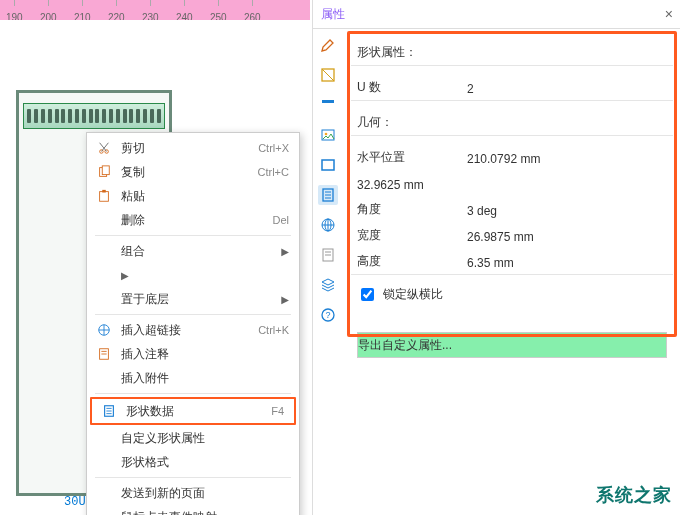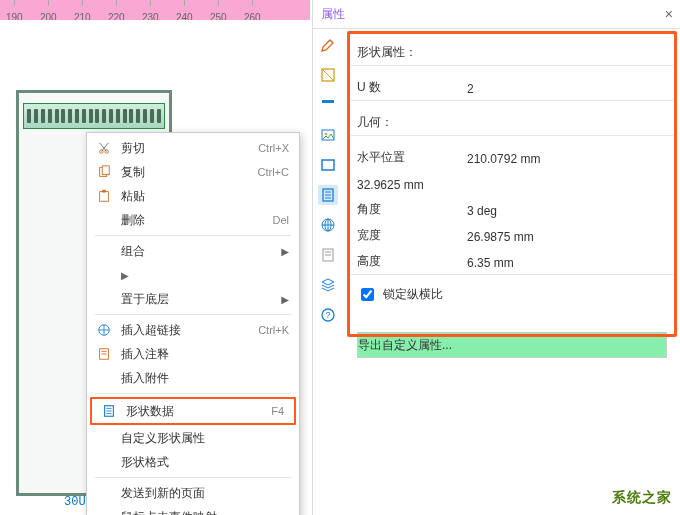--- a/index.html
+++ b/index.html
@@ -32,21 +32,21 @@
 .tabstrip .ti.active{background:#d6e9f8}
 .props{flex:1;padding:6px 8px;position:relative}
 .props .hl{position:absolute;left:4px;right:4px;top:2px;height:300px;border:3px solid #ff5a1f;border-radius:2px;pointer-events:none}
 .prow{display:flex;align-items:flex-end;height:26px;padding-left:6px}
 .prow .k{width:110px;color:#333}
 .prow .v{flex:1;color:#333}
 .psep{height:1px;background:#e5e5e5;margin:4px 0}
 .chk{display:flex;align-items:center;gap:6px;padding:6px}
 .chk input{width:13px;height:13px}
 .exportbtn{margin:22px 6px;height:24px;border:1px solid #ccc;display:flex;align-items:center;justify-content:flex-start;background:#86efac}
-.wm{position:absolute;right:8px;bottom:8px;color:#4d7c0f;font-size:14px;font-weight:bold;letter-spacing:1px;pointer-events:none}
+.wm{position:absolute;right:8px;bottom:8px;color:#0f766e;font-size:18px;font-weight:bold;letter-spacing:1px;pointer-events:none}
 svg{display:block}
 </style>
 </head>
 <body>
 <div class="app">
 
 <div class="ruler">
   <div class="tick" style="left:6px">
         <div class="tk"></div>
         <span>190</span>

